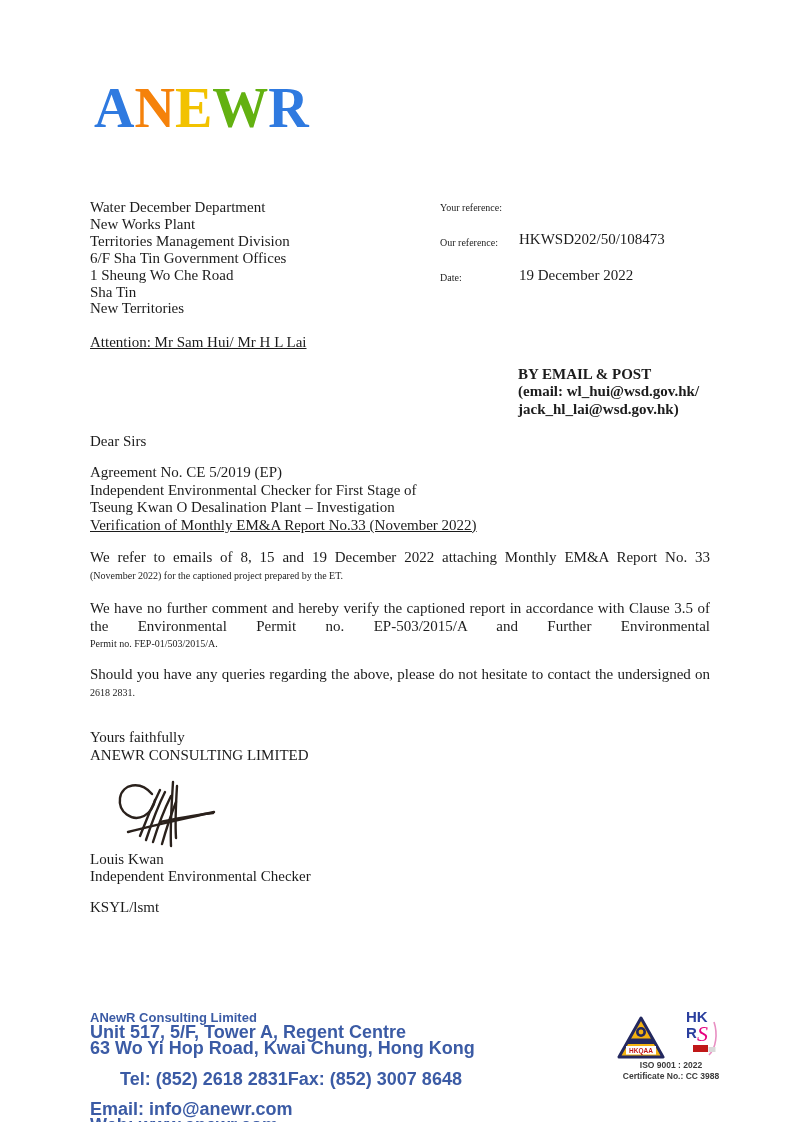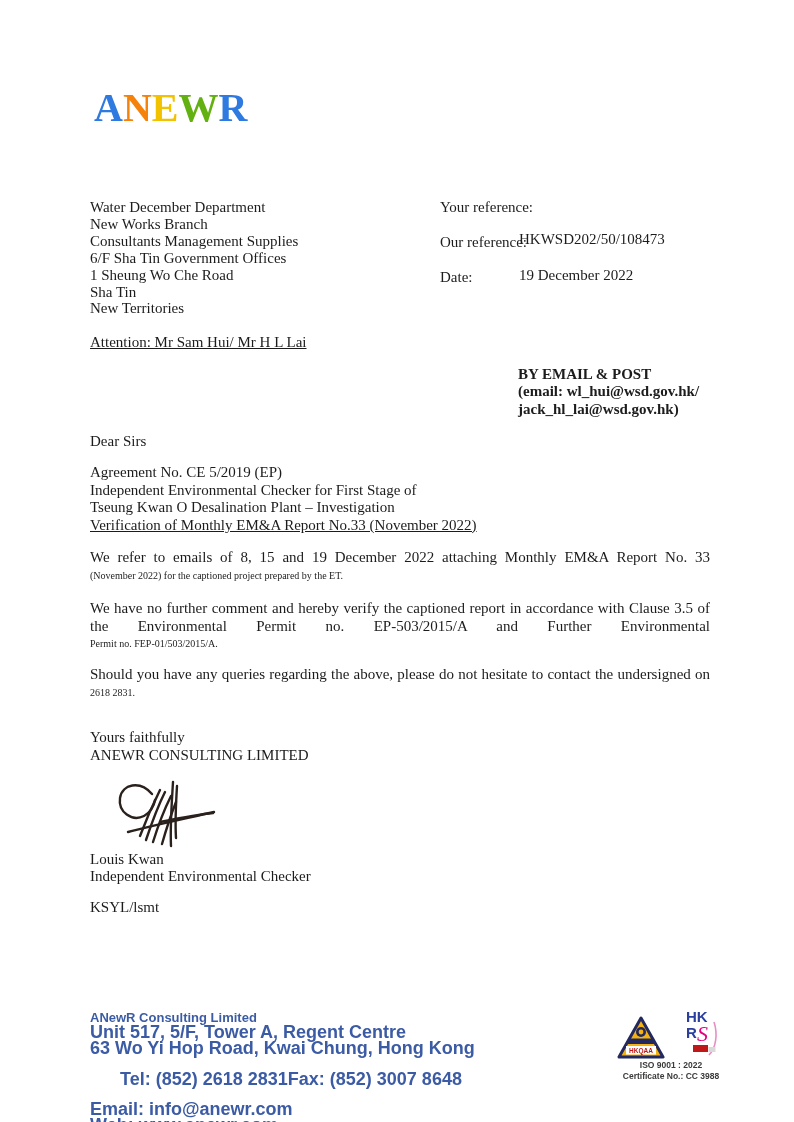--- a/index.html
+++ b/index.html
@@ -3,31 +3,31 @@
 <meta charset="utf-8">
 <style>
   html,body { margin:0; padding:0; background:#ffffff; }
   .page {
     position:relative; width:794px; height:1122px; background:#ffffff;
     font-family:"Liberation Serif", serif; color:#1c1c1c; overflow:hidden;
   }
   .abs { position:absolute; }
 
   
-  .logo { left:94px; top:84px; font-weight:bold; font-size:40px; line-height:48px; letter-spacing:0px; }
+  .logo { left:94px; top:84px; font-weight:bold; font-size:56px; line-height:48px; letter-spacing:0px; }
   .logo span { display:inline-block; }
   .c-blue   { color:#2f7ae0; }
   .c-orange { color:#f5820b; }
   .c-yellow { color:#f2c200; }
   .c-green  { color:#63b111; }
 
   
   .t  { font-size:15px; line-height:17px; white-space:pre; }
   .u  { text-decoration:underline; }
-  .small-label { font-size:15px; line-height:13px; white-space:pre; }
+  .small-label { font-size:10px; line-height:13px; white-space:pre; }
 
   
   .para { width:620px; }
   .jl { font-size:15px; line-height:17.6px; text-align:justify; text-align-last:justify; white-space:nowrap; }
   .ll { font-size:10px; line-height:17.6px; text-align:left; white-space:nowrap; }
 
   .addr  div { font-size:15px; line-height:16.9px; white-space:pre; }
   .subj  div { font-size:15px; line-height:17.6px; white-space:pre; }
   .deliv div { font-size:15px; line-height:17.4px; font-weight:bold; white-space:pre; }
   .close div { font-size:15px; line-height:17.6px; white-space:pre; }
@@ -46,22 +46,22 @@
 <body>
 
 <div class="page">
 
   <div class="abs logo">
     <span class="c-blue">A</span><span class="c-orange">N</span><span class="c-yellow">E</span><span class="c-green">W</span><span class="c-blue">R</span>
   </div>
 
   <div class="abs addr" style="left:90px; top:199px;">
     <div>Water December Department</div>
-    <div>New Works Branch</div>
-    <div>Consultants Management Supplies</div>
+    <div>New Works Plant</div>
+    <div>Territories Management Division</div>
     <div>6/F Sha Tin Government Offices</div>
     <div>1 Sheung Wo Che Road</div>
     <div>Sha Tin</div>
     <div>New Territories</div>
   </div>
 
   <div class="abs small-label" style="left:440px; top:201px;">Your reference:</div>
   <div class="abs small-label" style="left:440px; top:236px;">Our reference:</div>
   <div class="abs t" style="left:519px; top:231px;">HKWSD202/50/108473</div>
   <div class="abs small-label" style="left:440px; top:271px;">Date:</div>

